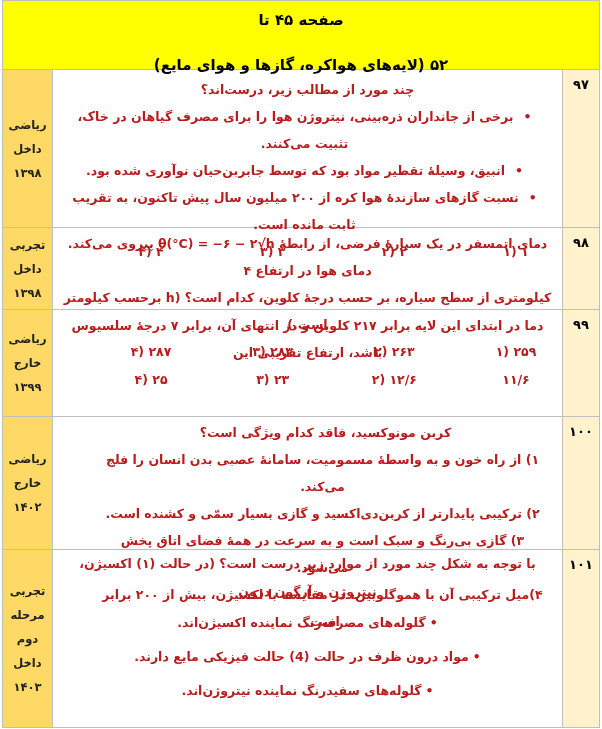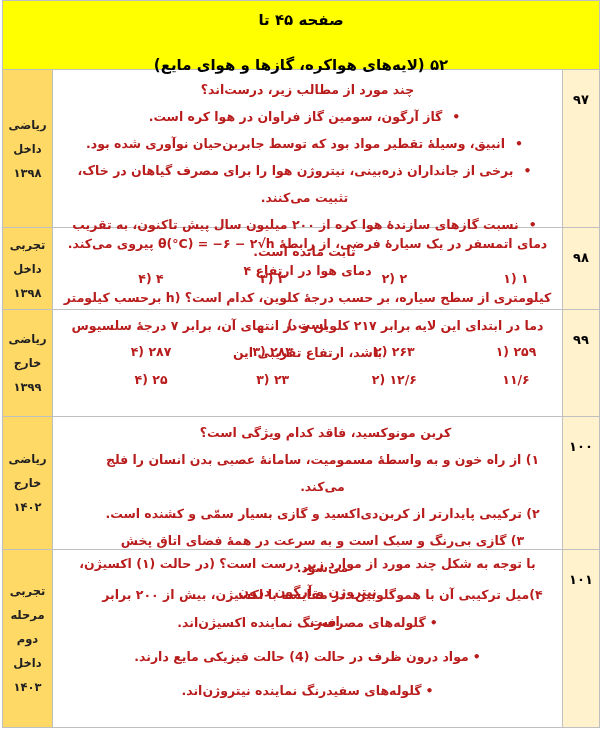--- a/index.html
+++ b/index.html
@@ -2,21 +2,21 @@
 <html><head>
 <meta charset="utf-8">
 <style>
   html, body { margin:0; padding:0; background:#ffffff; }
   body { width:602px; height:729px; overflow:hidden; font-family:"DejaVu Sans", sans-serif; }
   .sheet { position:absolute; left:2px; top:0; width:598px; border:1px solid #bfbfbf; box-sizing:border-box; }
   .header { height:68px; background:#ffff00; border-bottom:1px solid #bfbfbf; display:flex; flex-direction:column; align-items:center; justify-content:center; direction:rtl; }
   .header .line { font-weight:bold; font-size:15px; color:#000; line-height:30px;margin-top:15px; }
   .row { display:flex; flex-direction:row-reverse; border-bottom:1px solid #bfbfbf; box-sizing:border-box; }
   .row:last-child { border-bottom:none; }
-  .num { width:37px; background:#fff2cc; border-left:1px solid #bfbfbf; font-weight:bold; font-size:13px; padding-top:22px; box-sizing:border-box; text-align:center; direction:rtl; }
+  .num { width:37px; background:#fff2cc; border-left:1px solid #bfbfbf; font-weight:bold; font-size:13px; padding-top:7px; box-sizing:border-box; text-align:center; direction:rtl; }
   .body { flex:1; direction:rtl; padding:6px 8px 4px 8px; box-sizing:border-box; font-size:12.5px; font-weight:bold; color:#b91c1c; line-height:27px; text-align:center; }
   .src { width:50px; background:#ffd966; border-right:1px solid #bfbfbf; display:flex; flex-direction:column; align-items:center; justify-content:center; font-weight:bold; font-size:11.5px; color:#222; line-height:24px; direction:rtl; box-sizing:border-box; }
   .bullet { padding-right:6px; }
   .bullet::before { content:"\2022"; margin-left:10px; }
   .bullet-tight::before { content:"\2022"; margin-left:4px; }
   .opts { display:flex; flex-direction:row; direction:rtl; justify-content:space-between; padding:0 8px 0 60px; }
   .opts span { min-width:60px; }
   .q101 .body { line-height:34px; }
   .numbered { padding-right:6px; }
 </style>
@@ -27,23 +27,22 @@
 
   <div class="header">
     <div class="line">صفحه ۴۵ تا</div>
     <div class="line">۵۲ (لایه‌های هواکره، گازها و هوای مایع)</div>
   </div>
 
   <div class="row" style="height:158px;">
     <div class="num">۹۷</div>
     <div class="body">
       <div>چند مورد از مطالب زیر، درست‌اند؟</div>
-      <div class="bullet">گاز آرگون، سومین گاز فراوان در هوا کره است.</div>
+      <div class="bullet">برخی از جانداران ذره‌بینی، نیتروژن هوا را برای مصرف گیاهان در خاک، تثبیت می‌کنند.</div>
       <div class="bullet">انبیق، وسیلهٔ تقطیر مواد بود که توسط جابربن‌حیان نوآوری شده بود.</div>
-      <div class="bullet">برخی از جانداران ذره‌بینی، نیتروژن هوا را برای مصرف گیاهان در خاک، تثبیت می‌کنند.</div>
       <div class="bullet">نسبت گازهای سازندهٔ هوا کره از ۲۰۰ میلیون سال پیش تاکنون، به تقریب ثابت مانده است.</div>
       <div class="opts">
         <span>۱ (۱</span>
         <span>۲ (۲</span>
         <span>۳ (۳</span>
         <span>۴ (۴</span>
       </div>
     </div>
     <div class="src">
       <div>ریاضی</div>

